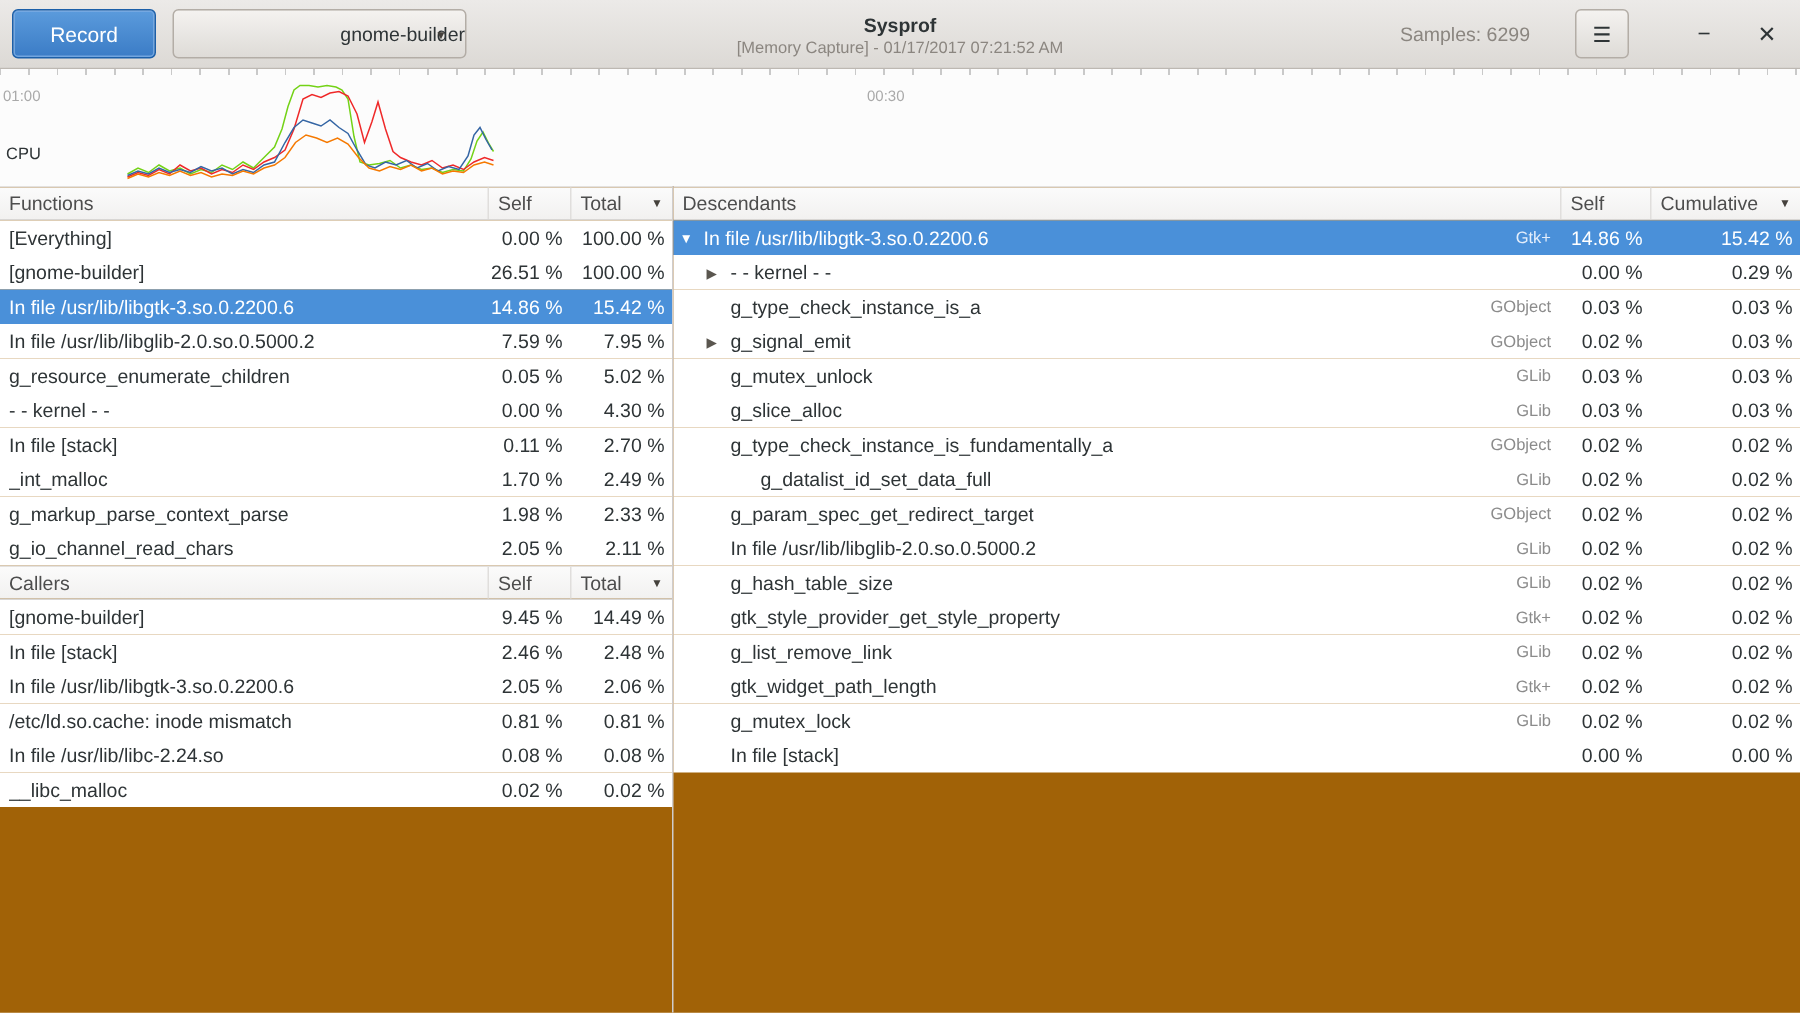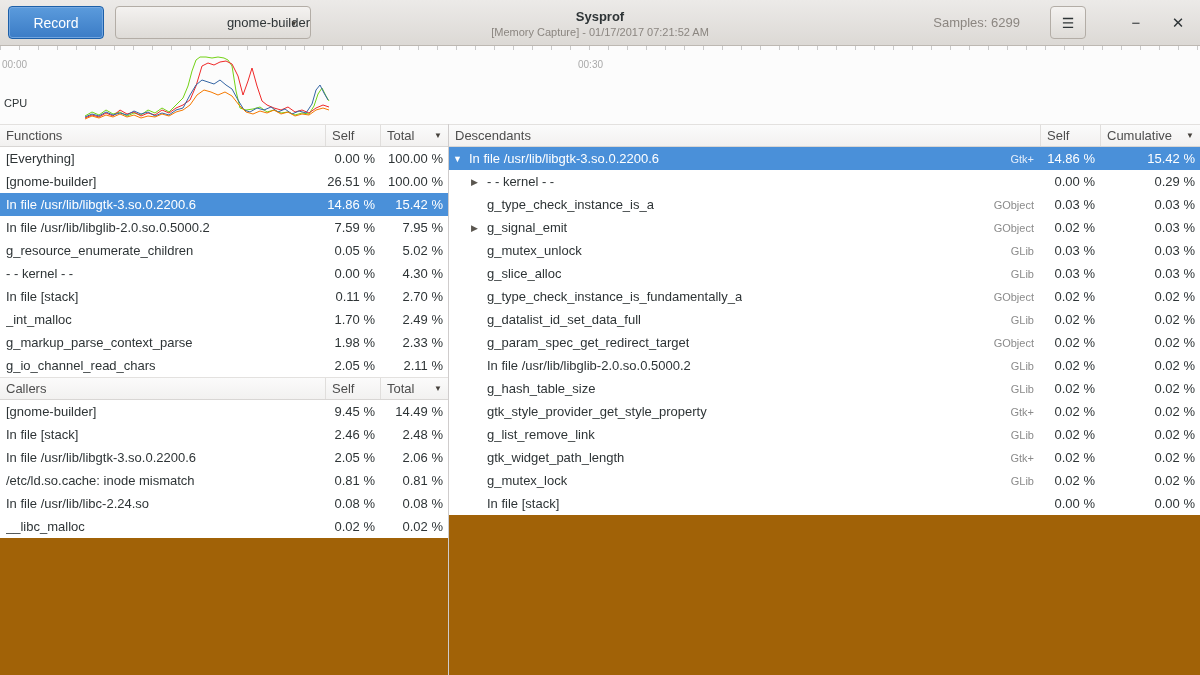--- a/index.html
+++ b/index.html
@@ -104,21 +104,21 @@
 
 <div class="cpu-strip">
   <div class="ticks"></div>
   <svg class="cpu-svg" width="1200" height="78" viewBox="0 0 1200 78">
     <polyline fill="none" stroke-width="1" points="85,70 92,66 99,69 106,64 113,68 120,66 127,70 134,67 141,69 148,64 155,67 162,62 169,66 176,59 183,52 188,40 192,25 196,14 200,11 206,11 212,12 218,11 224,12 228,14 232,20 236,45 240,62 246,64 253,63 260,61 267,66 274,64 281,67 288,66 295,69 302,67 309,68 314,60 318,48 322,42 326,50 329,55" stroke="#73d216"></polyline>
     <polyline fill="none" stroke-width="1" points="85,72 92,69 99,71 106,67 113,70 120,64 127,68 134,66 141,70 148,67 155,69 162,64 169,67 176,62 183,59 190,54 196,40 202,20 208,17 214,19 220,16 226,15 232,18 238,30 243,49 248,35 252,22 257,40 262,55 267,59 274,62 281,64 288,61 295,66 302,64 309,67 316,62 323,59 329,61" stroke="#ef2929"></polyline>
     <polyline fill="none" stroke-width="1" points="85,71 92,68 99,70 106,66 113,69 120,67 127,69 134,65 141,68 148,66 155,70 162,67 169,69 176,64 183,62 190,49 196,39 202,34 208,36 214,38 220,34 226,39 232,43 238,54 244,64 250,66 257,62 264,64 271,61 278,66 285,63 292,68 299,65 306,67 312,58 316,44 320,39 324,47 328,54" stroke="#3465a4"></polyline>
     <polyline fill="none" stroke-width="1" points="85,73 92,70 99,72 106,69 113,71 120,68 127,71 134,69 141,72 148,70 155,71 162,68 169,70 176,66 183,64 190,59 197,49 204,44 211,46 218,49 225,46 232,50 239,59 246,66 253,68 260,65 267,67 274,64 281,68 288,66 295,70 302,68 309,69 316,64 323,62 329,64" stroke="#f57900"></polyline>
   </svg>
   <span class="cpu-label">CPU</span>
-  <span class="time-label t0">00:00</span>
+  <span class="time-label t0">01:00</span>
   <span class="time-label t30">00:30</span>
 </div>
 
 <div class="main">
 
   <div class="left-panel">
     <div class="thead">
       <div class="th th-name">
           <span>Functions</span>
         </div>
@@ -332,21 +332,21 @@
         <div class="trow">
           <span class="c-name" style="padding-left: 22px;">
             <span class="expander"></span>
             <span class="label">g_type_check_instance_is_fundamentally_a</span>
             <span class="lib">GObject</span>
           </span>
           <span class="c-num w60">0.02 %</span>
           <span class="c-num w100">0.02 %</span>
         </div>
         <div class="trow">
-          <span class="c-name" style="padding-left: 22px;">
+          <span class="c-name" style="padding-left: 22px; gap: 20px;">
             <span class="expander"></span>
             <span class="label">g_datalist_id_set_data_full</span>
             <span class="lib">GLib</span>
           </span>
           <span class="c-num w60">0.02 %</span>
           <span class="c-num w100">0.02 %</span>
         </div>
         <div class="trow">
           <span class="c-name" style="padding-left: 22px;">
             <span class="expander"></span>

